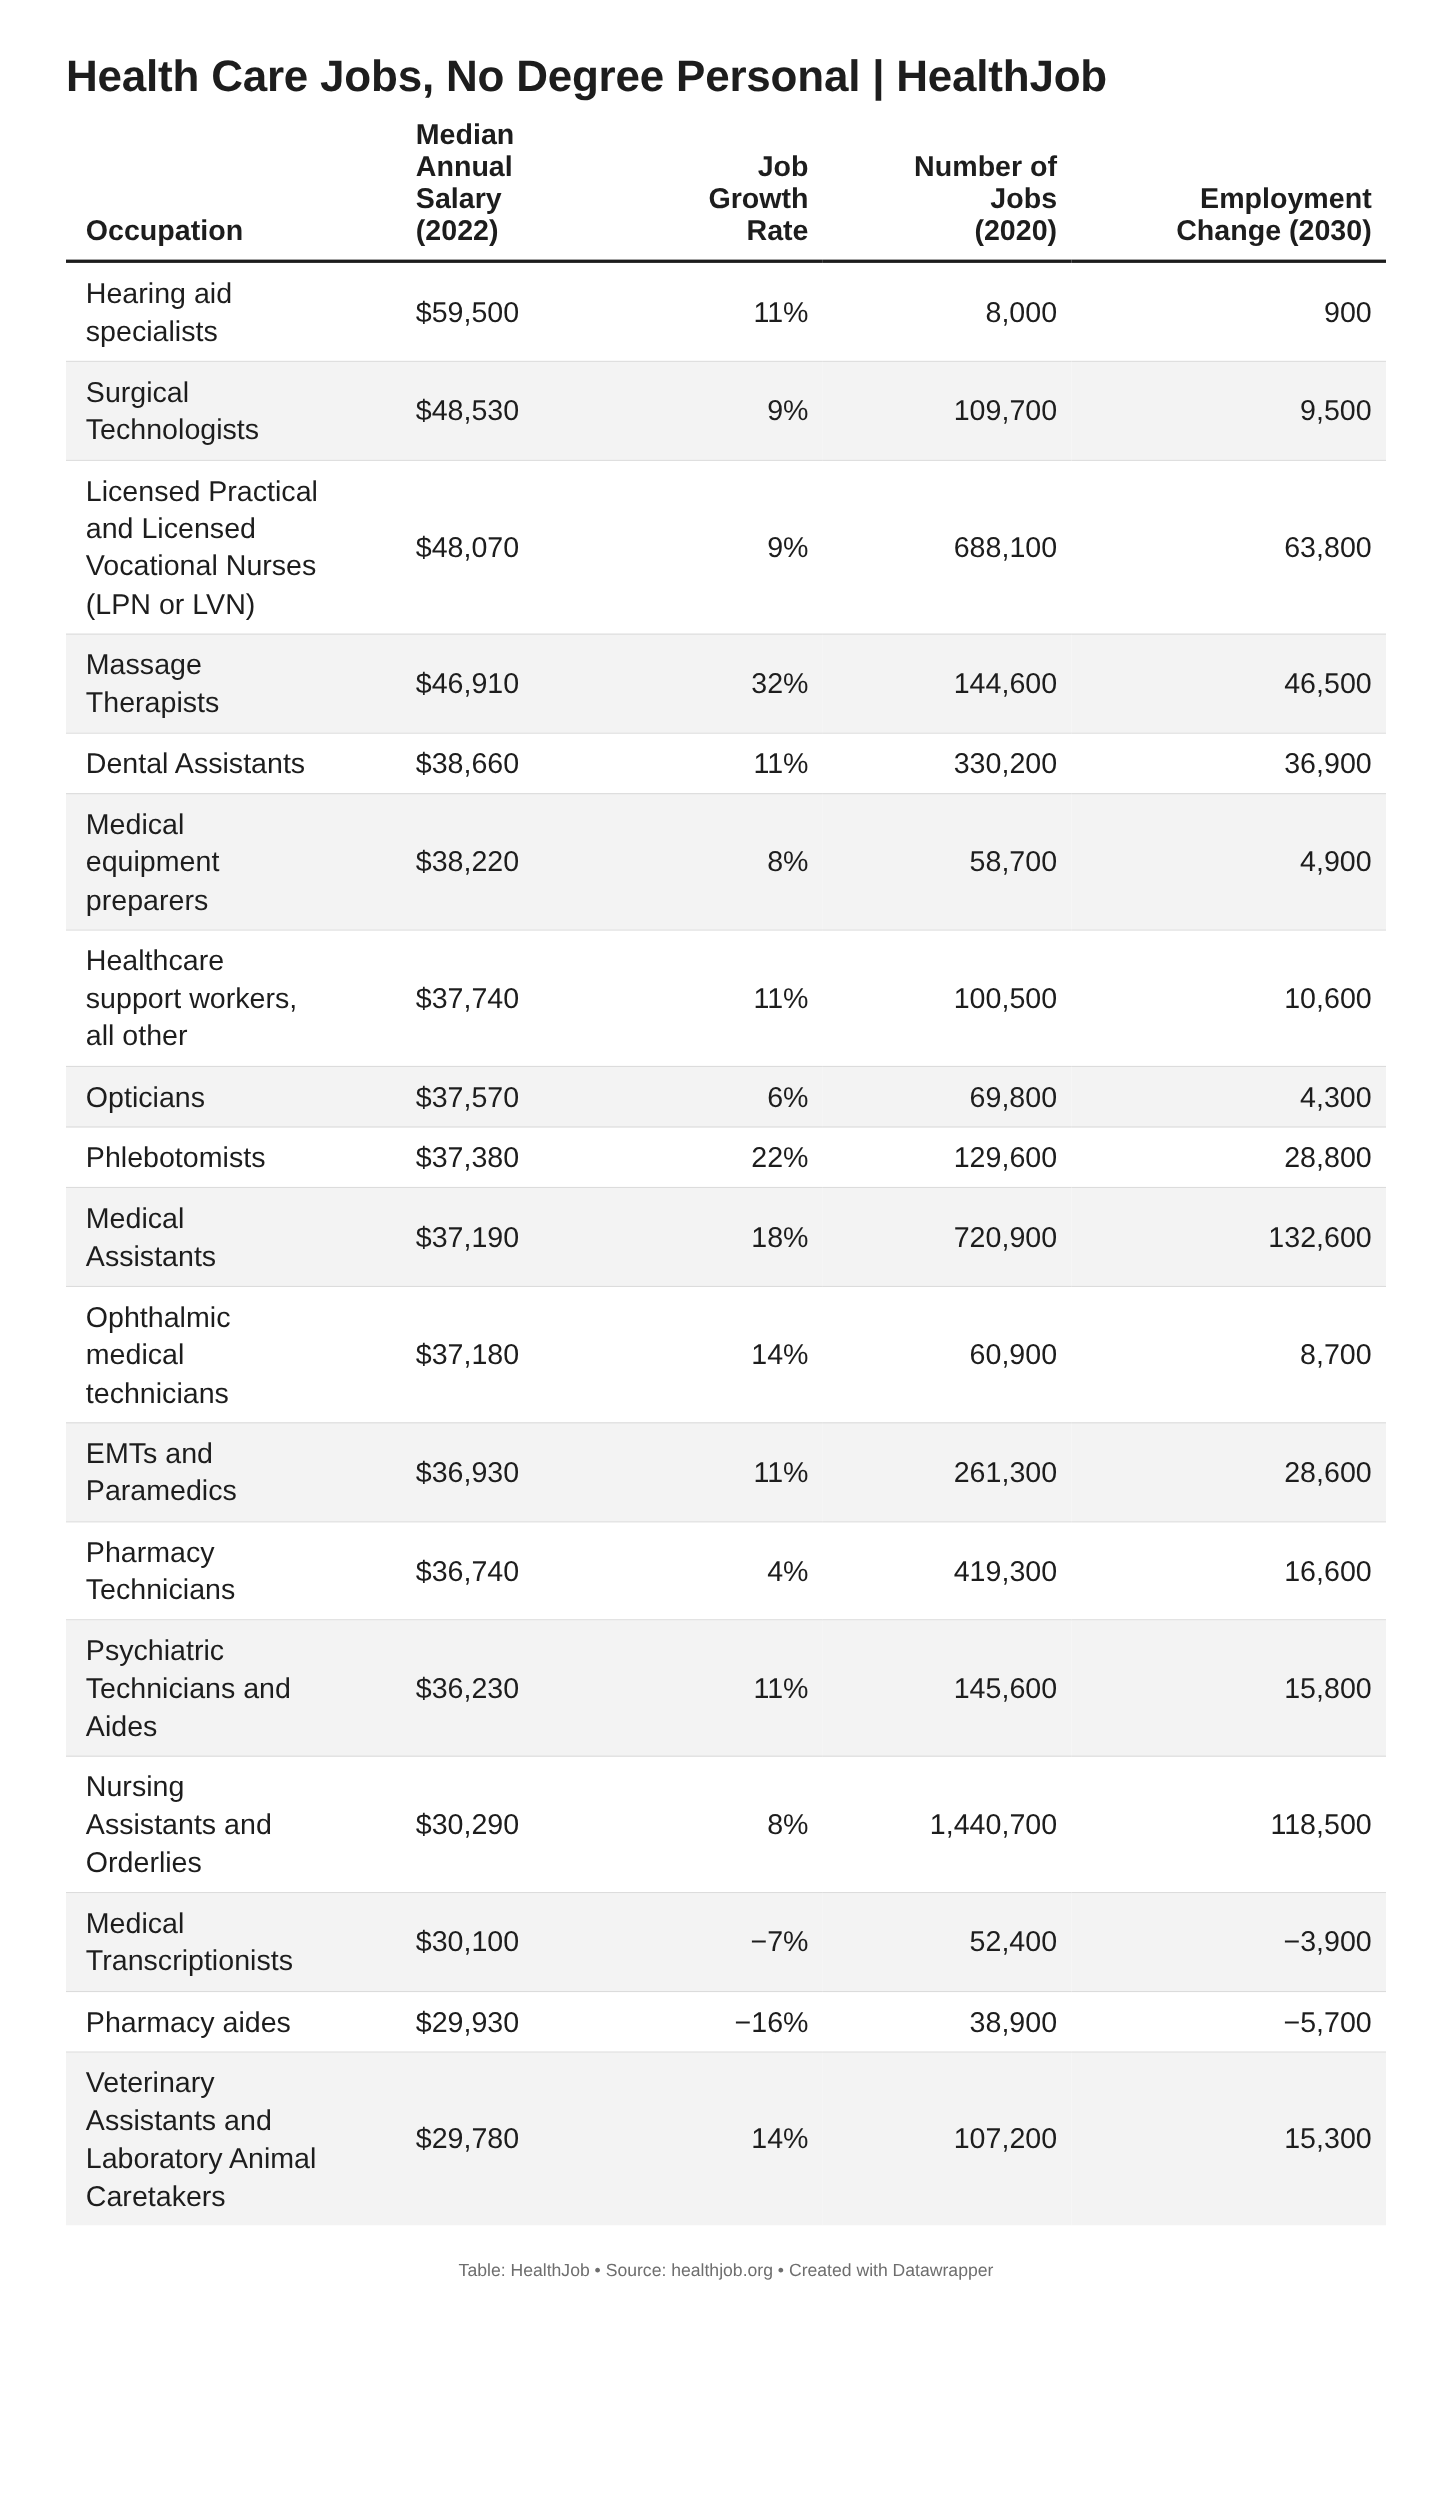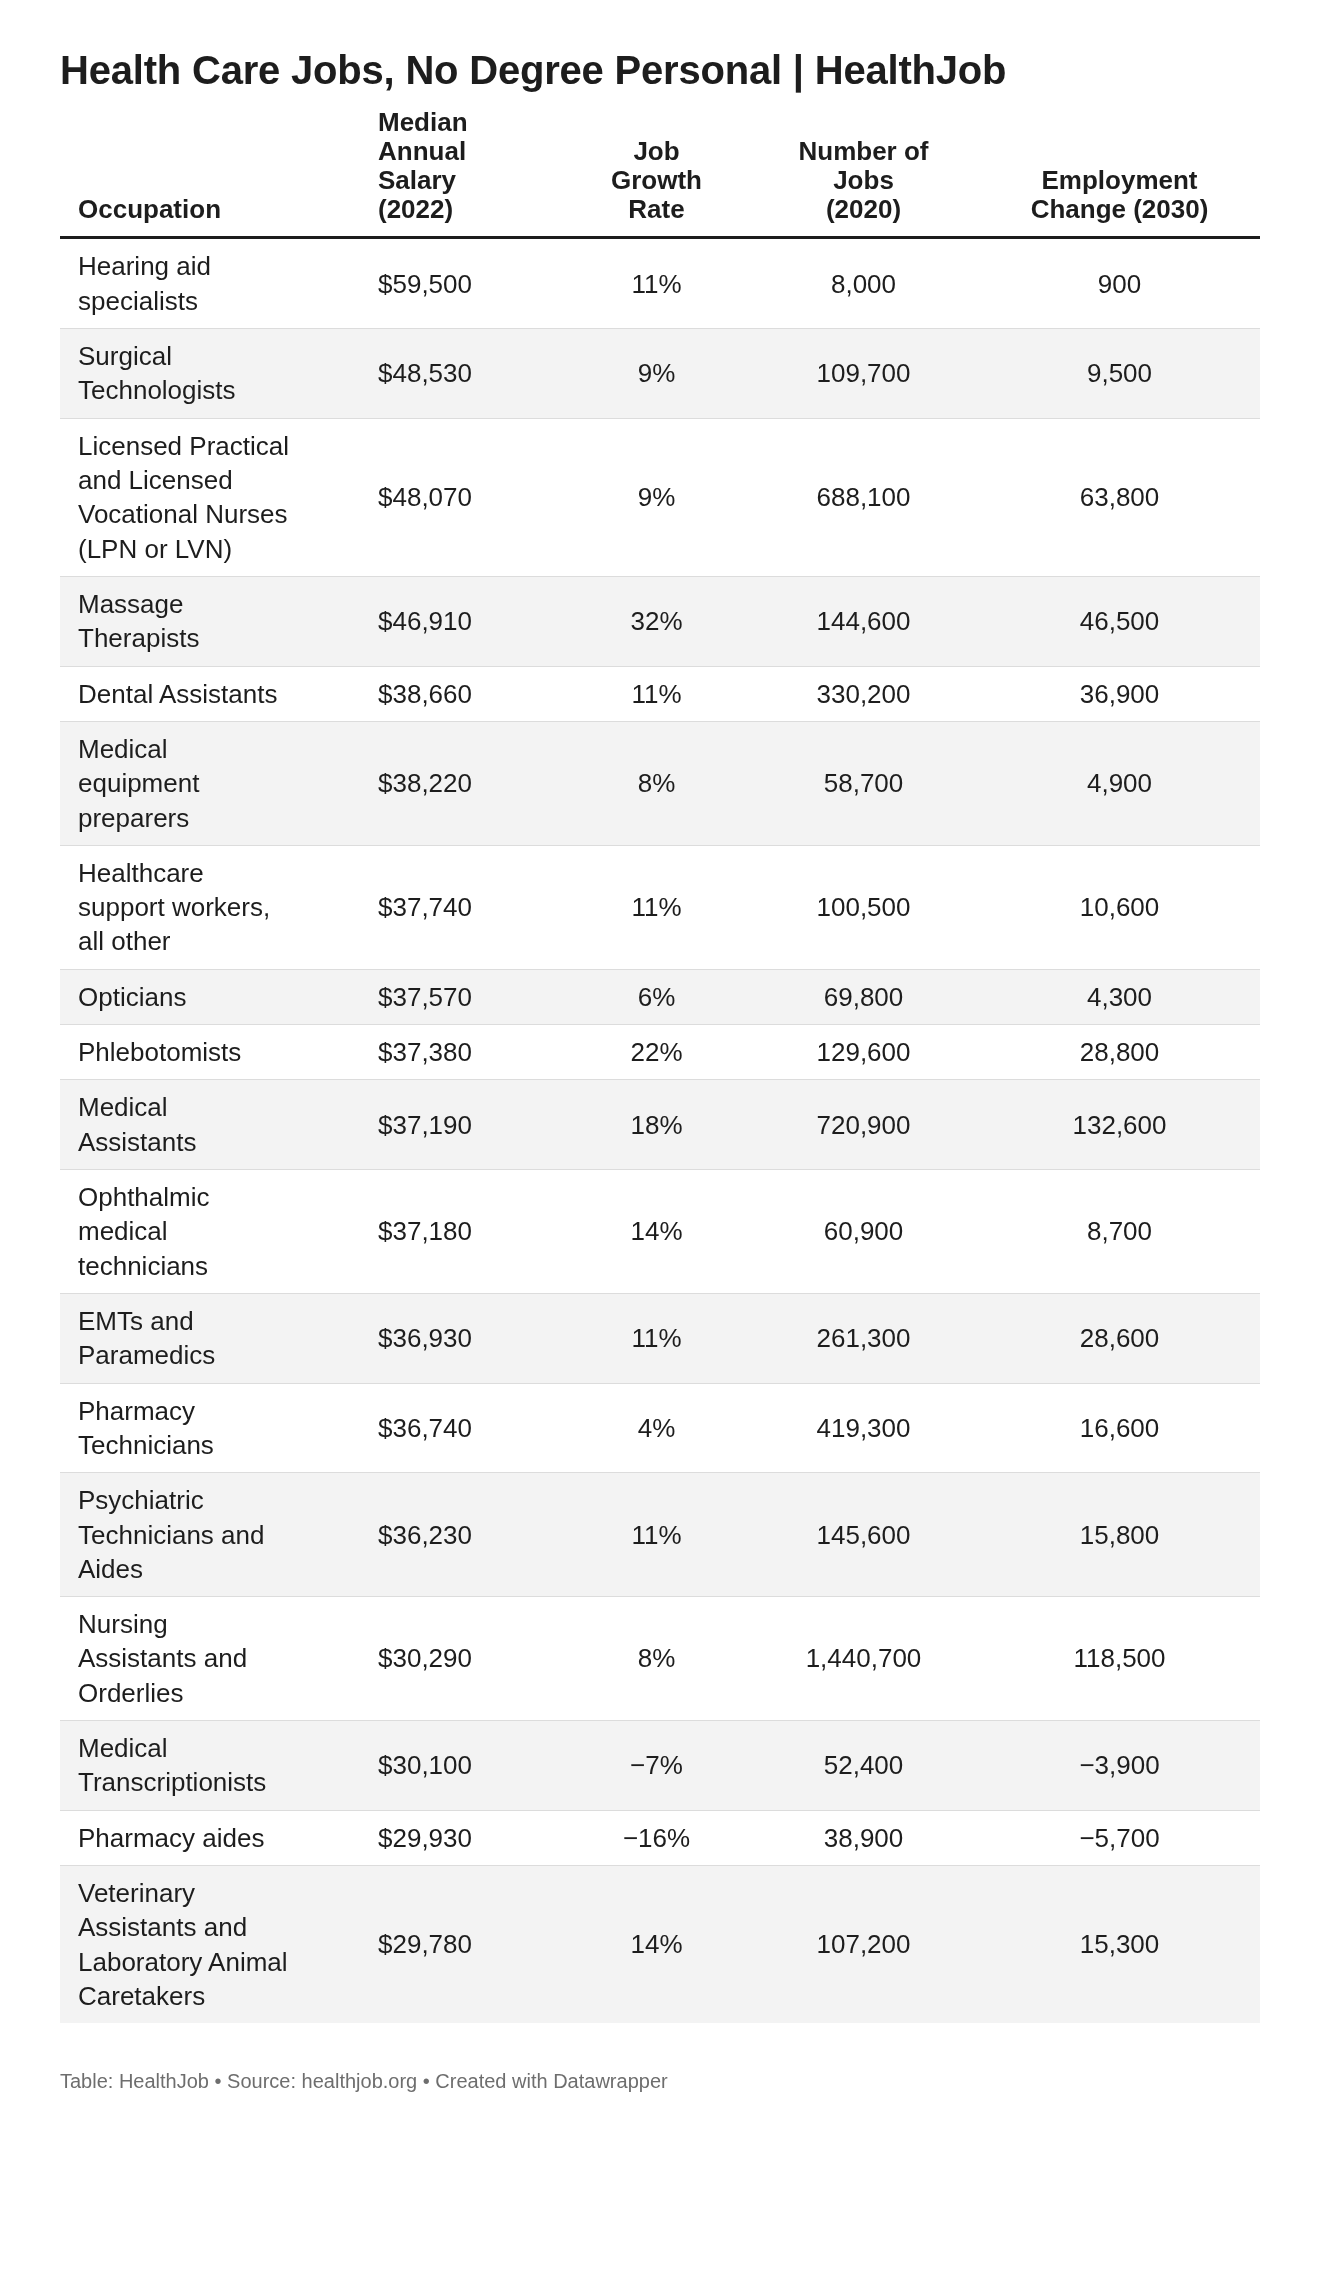--- a/index.html
+++ b/index.html
@@ -58,29 +58,30 @@
   }
   td {
     font-size: 26px;
     font-weight: 400;
     line-height: 1.32;
     vertical-align: middle;
     padding: 10px 13px 10px 18px;
     white-space: pre-line;
     color: var(--text);
   }
-  th.num, td.num { text-align: center; }
+  th.num, td.num { text-align: right; }
   tbody tr + tr td { border-top: 1px solid var(--row-border); }
   tbody tr:nth-child(even) { background: var(--stripe); }
 
   .footer {
-    margin: 45px 0 0 0;
-    font-size: 20px;
+    margin: 32px 0 0 0;
+    font-size: 16px;
     line-height: 1.3;
     color: var(--footer-text);
+    text-align: center;
   }
 </style>
 </head>
 <body>
 
 <div class="page">
 
   <h1 class="title">Health Care Jobs, No Degree Personal | HealthJob</h1>
 
   <table class="data-table">

